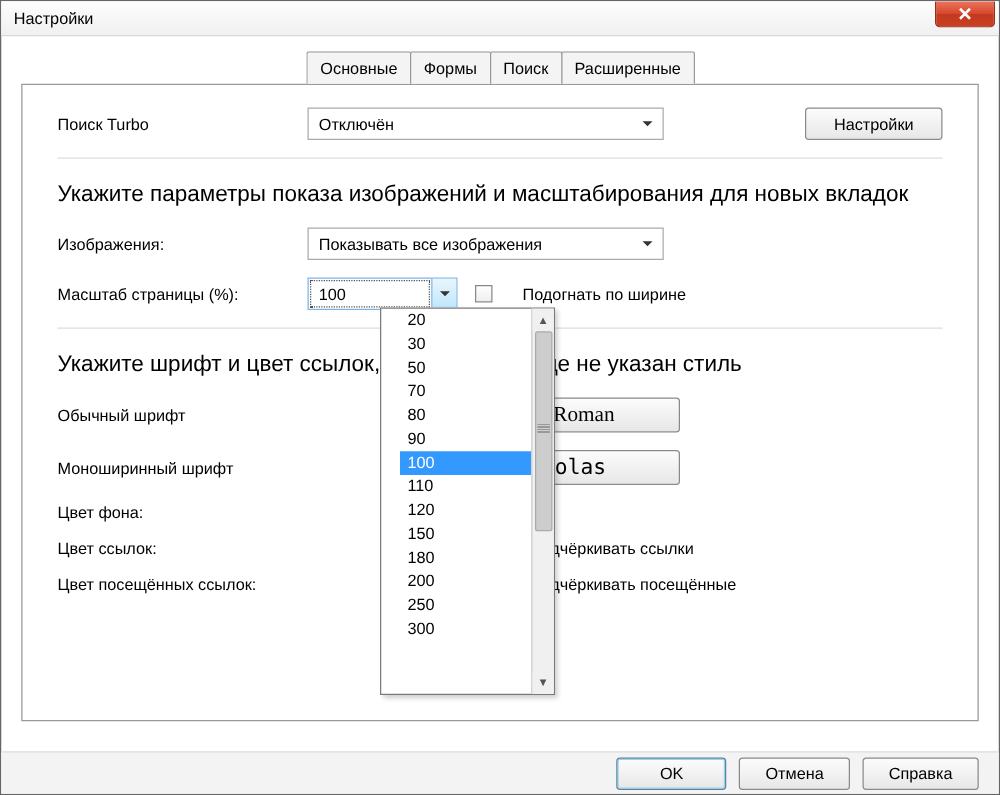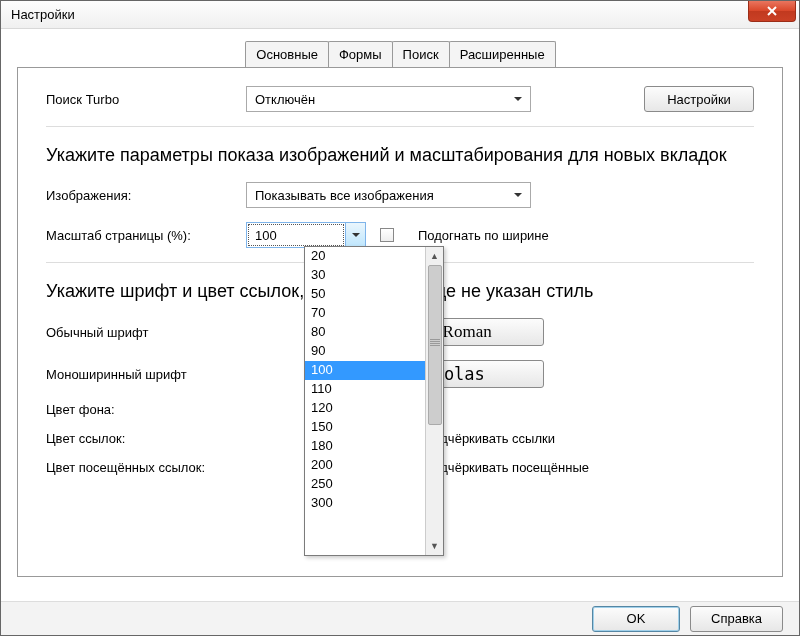--- a/index.html
+++ b/index.html
@@ -207,20 +207,21 @@
   height: 310px;
   background: #fff;
   border: 1px solid #7b7b7b;
   box-shadow: 2px 2px 4px rgba(0,0,0,0.2);
   z-index: 10;
   display: flex;
 }
 .dd-list {
   flex: 1;
   overflow: hidden;
+  margin-left: 15px;
 }
 .dd-item {
   padding: 1px 6px;
   height: 19px;
   font-size: 13px;
   cursor: pointer;
   white-space: nowrap;
 }
 .dd-item.sel { background: #3399ff; color: #fff; }
 .dd-scroll {
@@ -400,15 +401,16 @@
           <div class="gripper"></div>
           <div class="arrow" style="position:absolute;bottom:0;">▼</div>
         </div>
       </div>
 
     </div>
   </div>
 
   <div class="footer">
     <button class="btn default" style="min-width:88px">OK</button>
+    <button class="btn" style="min-width:88px">Отмена</button>
     <button class="btn" style="min-width:88px">Справка</button>
   </div>
 </div>
 
 </body></html>

